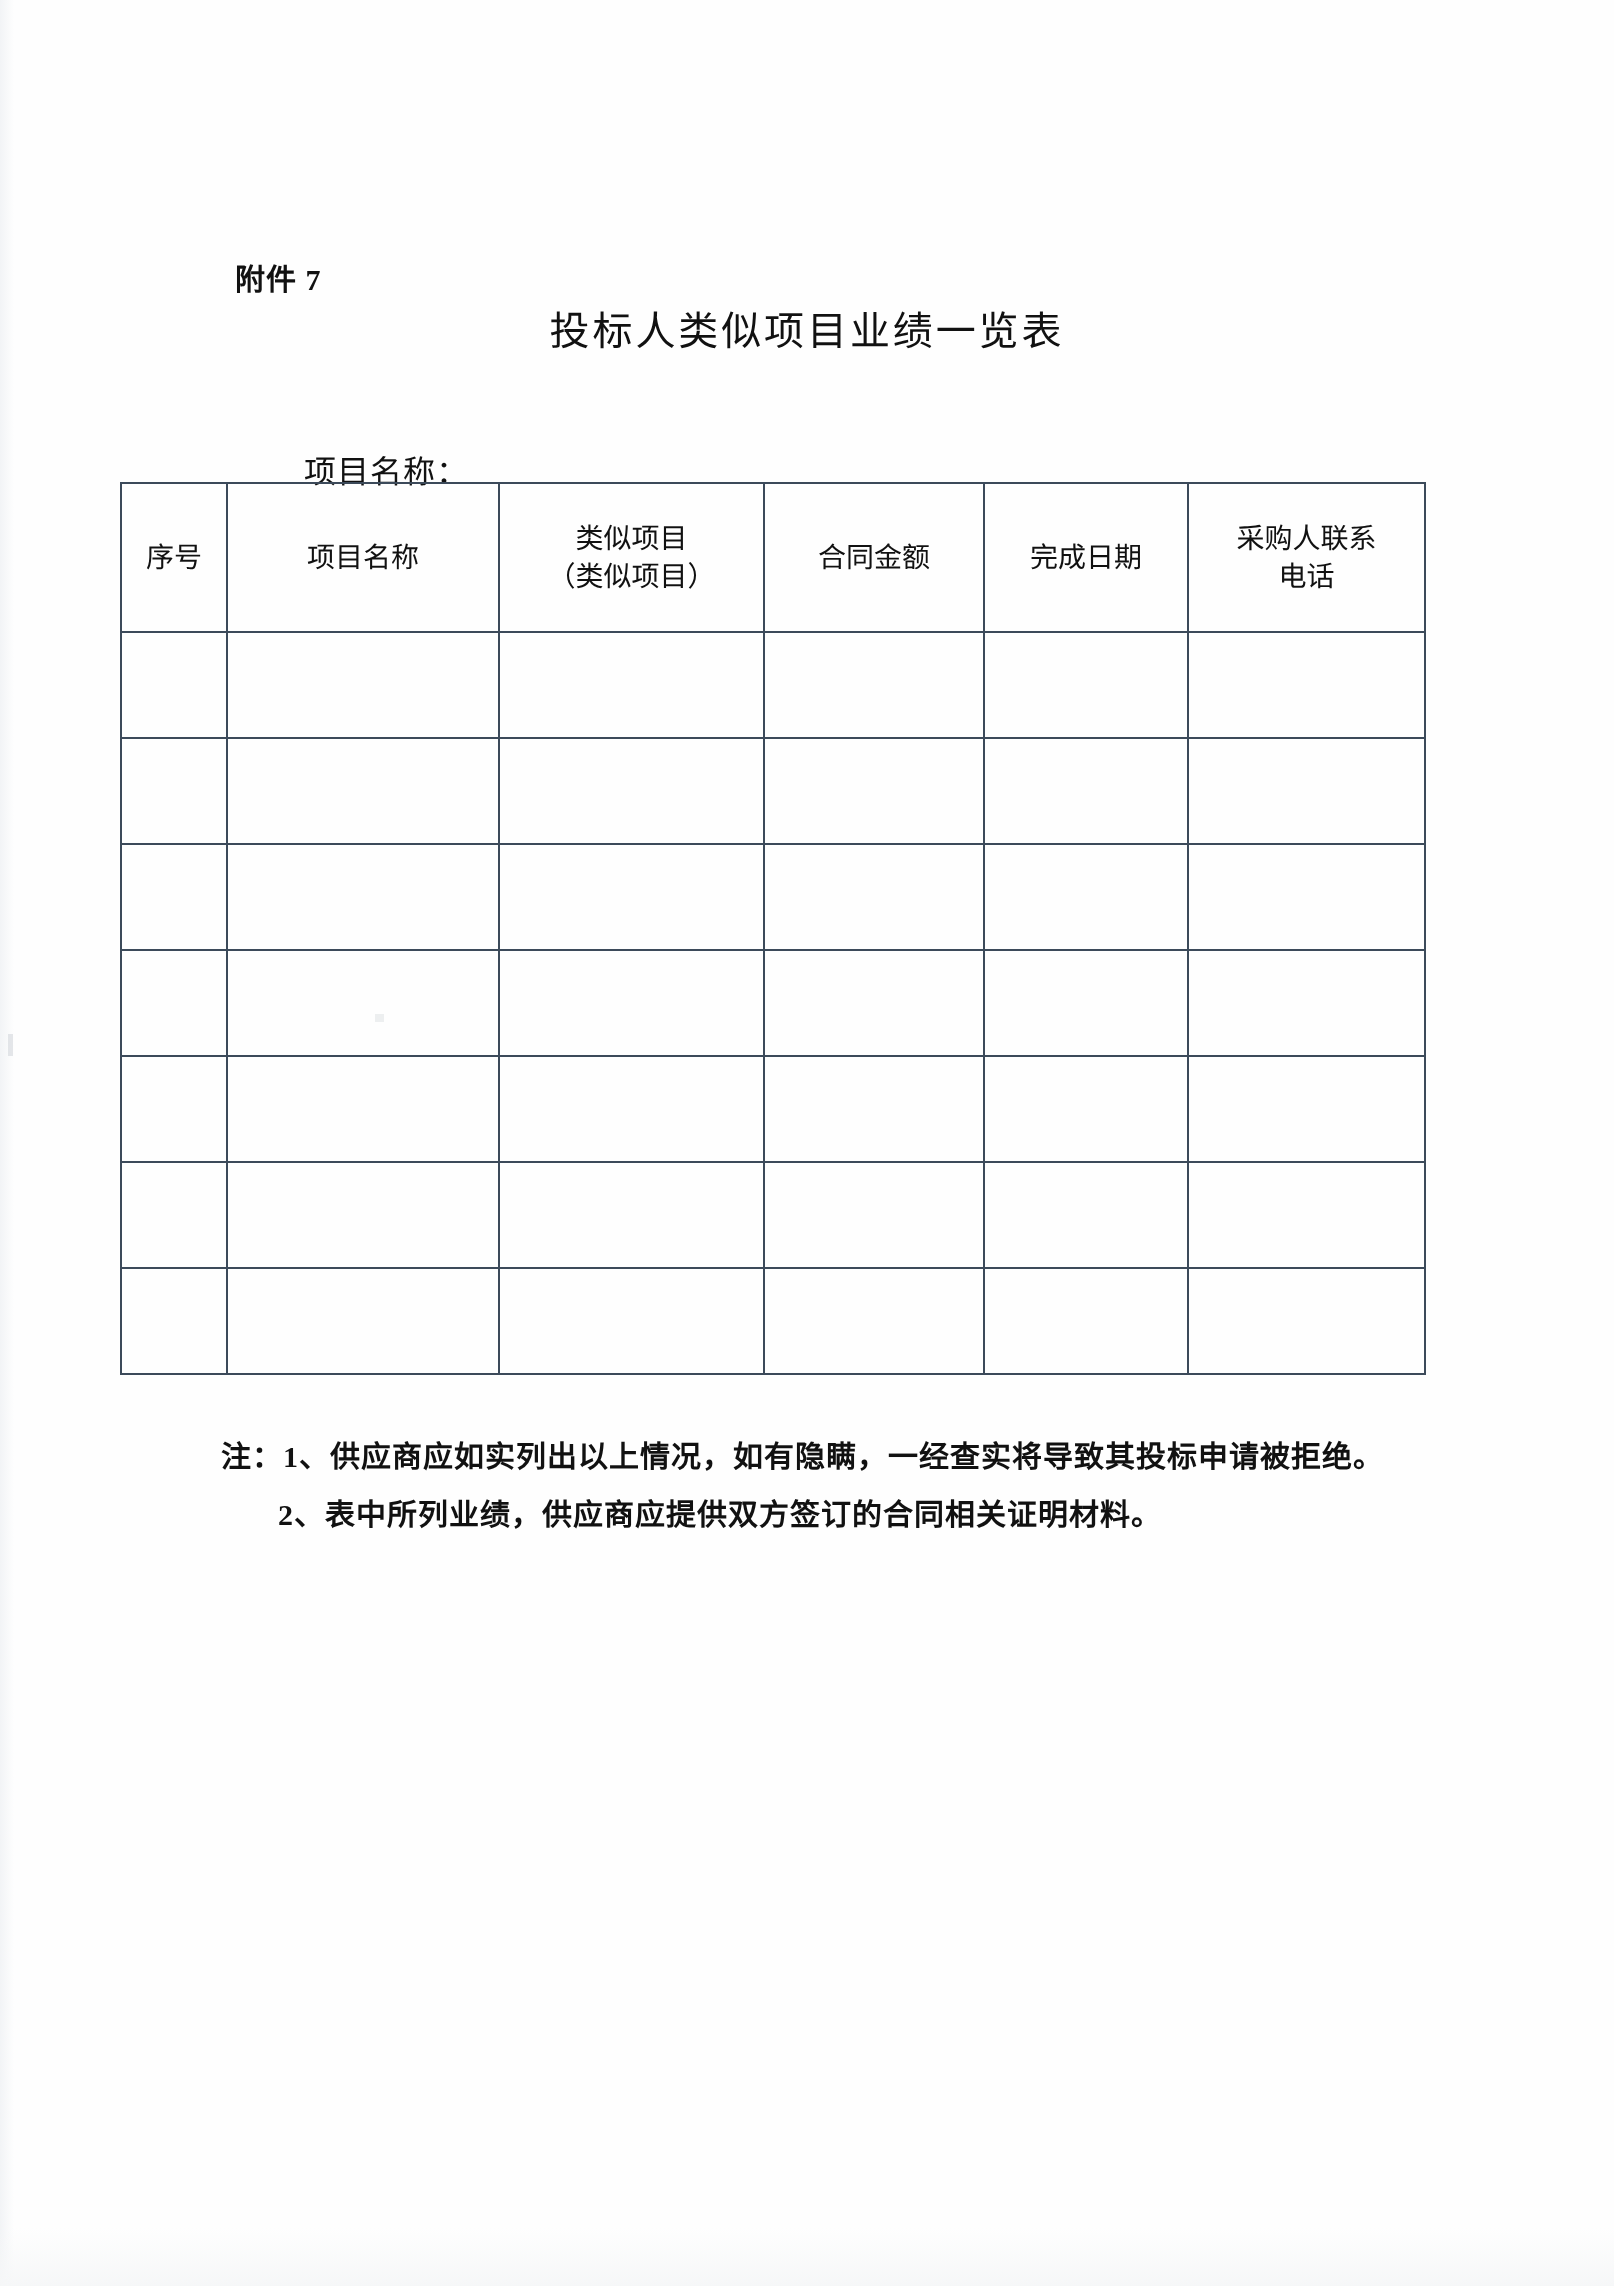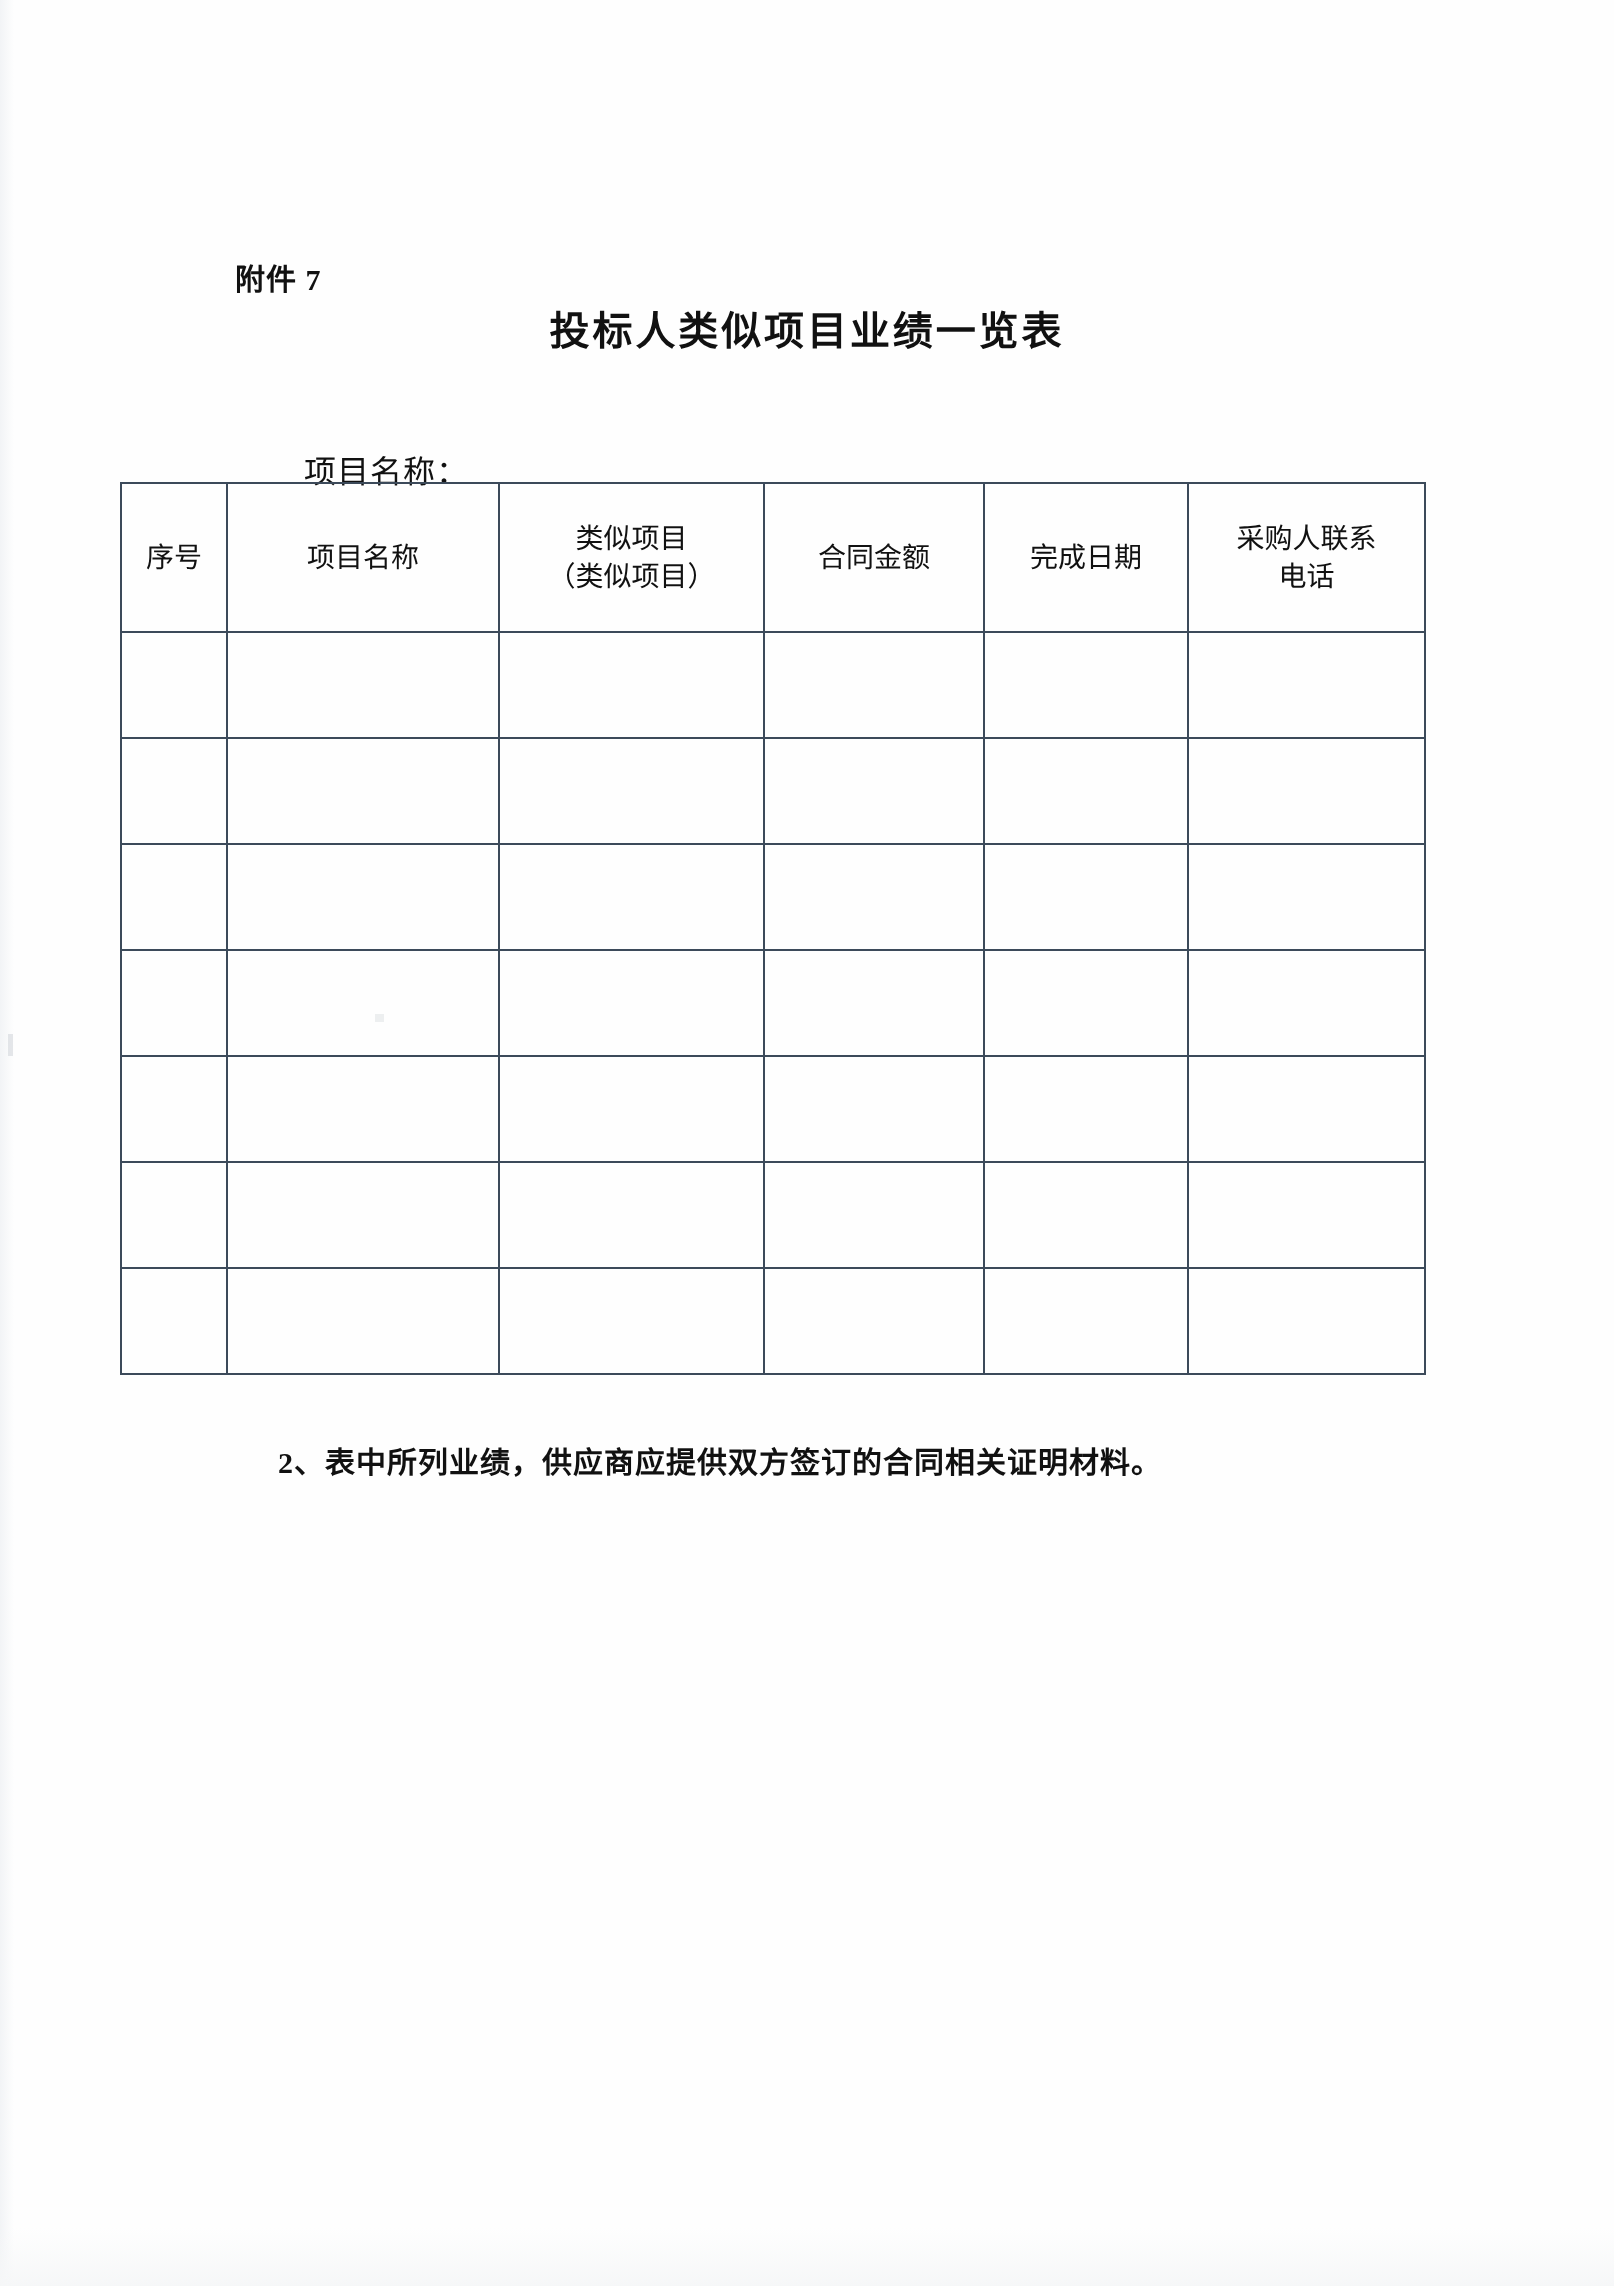--- a/index.html
+++ b/index.html
@@ -48,21 +48,21 @@
     margin-top: 20px;
   }
 
   .doc-title {
     position: absolute;
     left: 0;
     right: 0;
     top: 299px;
     text-align: center;
     font-size: 40px;
-    font-weight: 700;
+    font-weight: 400;
     letter-spacing: 2.9px;
   }
 
   .project-name-line {
     position: absolute;
     left: 304px;
     top: 446px;
     font-size: 32px;
     letter-spacing: 1px;
   }
@@ -216,17 +216,18 @@
         <td></td>
         <td></td>
         <td></td>
         <td></td>
         <td></td>
       </tr>
     </tbody>
   </table>
 
   <div class="notes">
+    <div class="note-1">注：1、供应商应如实列出以上情况，如有隐瞒，一经查实将导致其投标申请被拒绝。</div>
     <div class="note-2">2、表中所列业绩，供应商应提供双方签订的合同相关证明材料。</div>
   </div>
 
 </div>
 
 
 </body></html>

